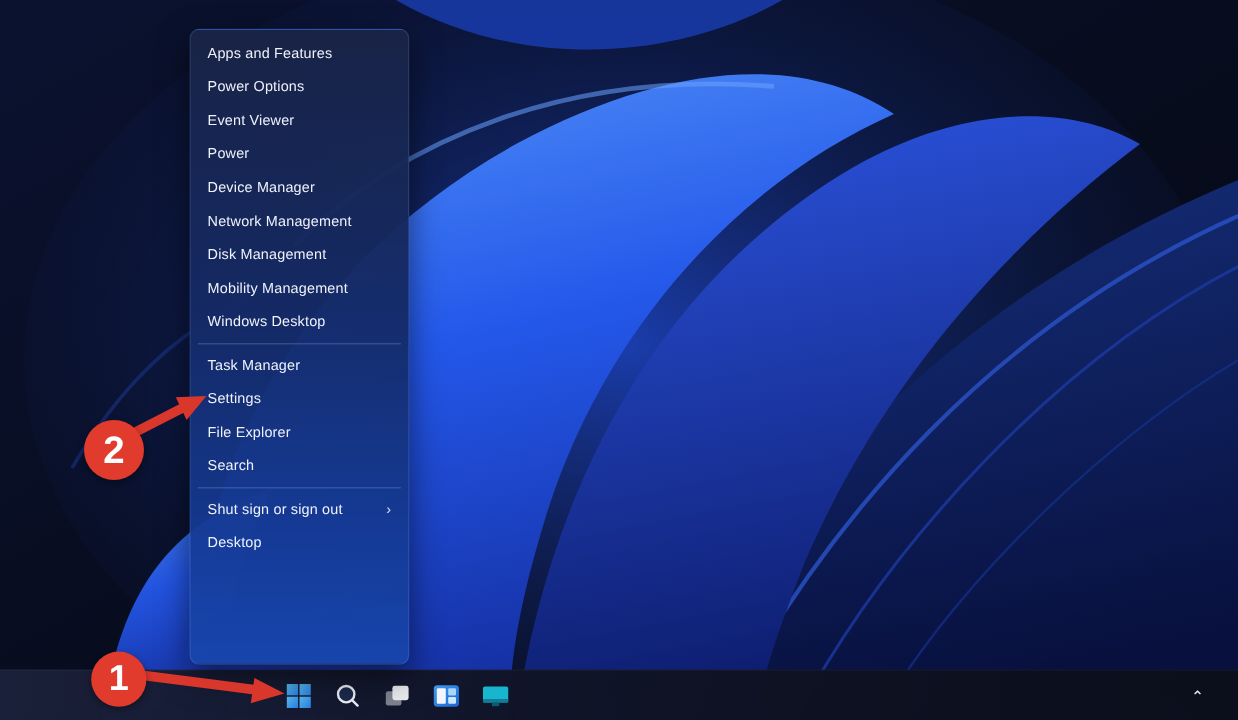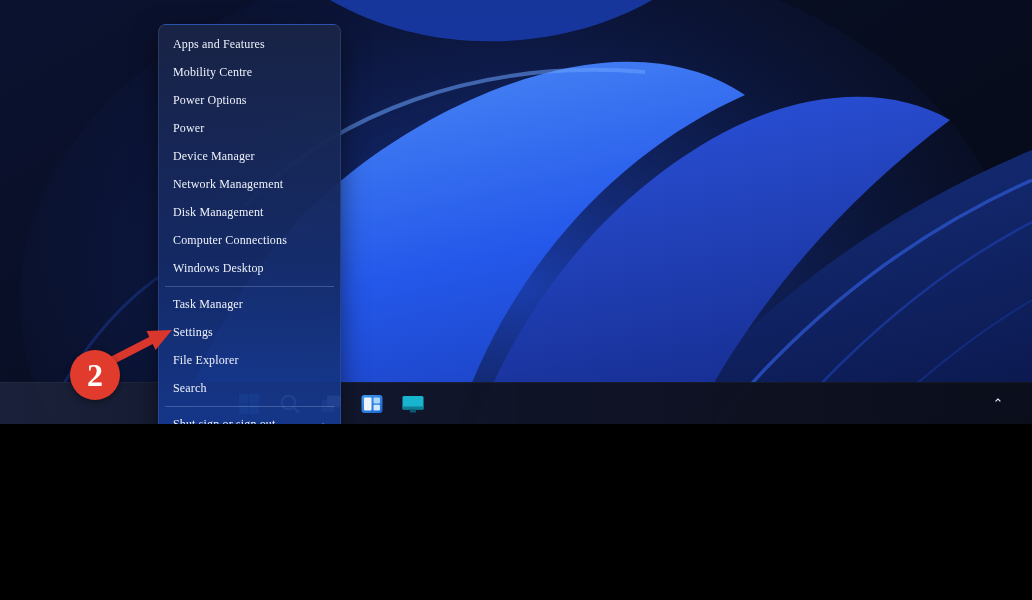--- a/index.html
+++ b/index.html
@@ -1,19 +1,19 @@
 <!DOCTYPE html>
 <html><head>
 <meta charset="utf-8">
 <style>
   * { margin:0; padding:0; box-sizing:border-box; }
   html,body { background:#000; }
   .stage {
-    position:relative; width:1032px; height:424px; overflow:hidden;
-    font-family:Liberation Serif, serif; background:#a3a3a3;
+    position:relative; width:1032px; height:600px; overflow:hidden;
+    font-family:Liberation Sans, sans-serif; background:#a3a3a3;
   }
   .wallpaper { position:absolute; inset:0; z-index:0; }
 
   
   .winx-menu {
     position:absolute; left:158px; top:24px; width:183px; height:530px;
     z-index:3; border-radius:8px; padding:5px 0;
     background:linear-gradient(180deg, rgba(25,36,70,0.97) 0%, rgba(21,42,102,0.96) 45%, rgba(21,58,148,0.94) 80%, rgba(24,70,172,0.93) 100%);
     border:1px solid rgba(130,160,230,0.18);
     box-shadow:0 10px 26px rgba(0,0,0,0.5);
@@ -108,27 +108,27 @@
       <polygon points="172,330 146.5,331 155.5,350" fill="#d9372c"></polygon>
     </g>
     <g>
       <line x1="120" y1="563" x2="214" y2="575" stroke="#d9372c" stroke-width="8"></line>
       <polygon points="237,578 212,565 209,586" fill="#d9372c"></polygon>
     </g>
   </svg>
 
   <nav class="winx-menu">
     <div class="menu-item">Apps and Features</div>
-    <div class="menu-item">Mobility Centre</div>
     <div class="menu-item">Power Options</div>
+    <div class="menu-item">Event Viewer</div>
     <div class="menu-item">Power</div>
     <div class="menu-item">Device Manager</div>
     <div class="menu-item">Network Management</div>
     <div class="menu-item">Disk Management</div>
-    <div class="menu-item">Computer Connections</div>
+    <div class="menu-item">Mobility Management</div>
     <div class="menu-item">Windows Desktop</div>
     <div class="menu-sep"></div>
     <div class="menu-item">Task Manager</div>
     <div class="menu-item">Settings</div>
     <div class="menu-item">File Explorer</div>
     <div class="menu-item">Search</div>
     <div class="menu-sep"></div>
     <div class="menu-item">
       <span>Shut sign or sign out</span>
       <span class="submenu-chevron">›</span>

